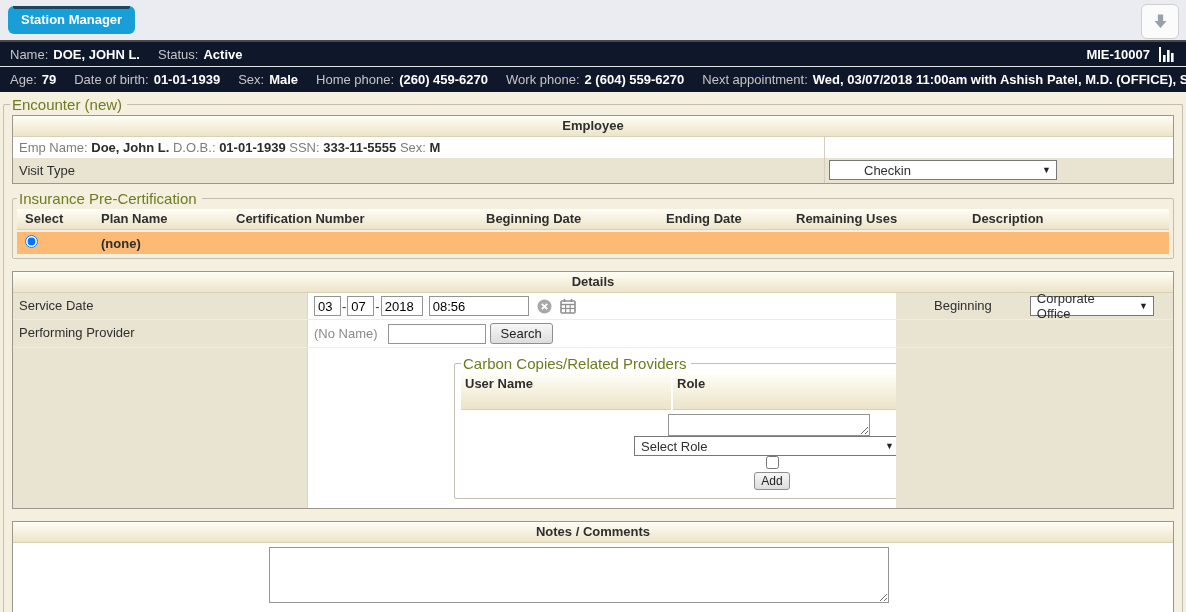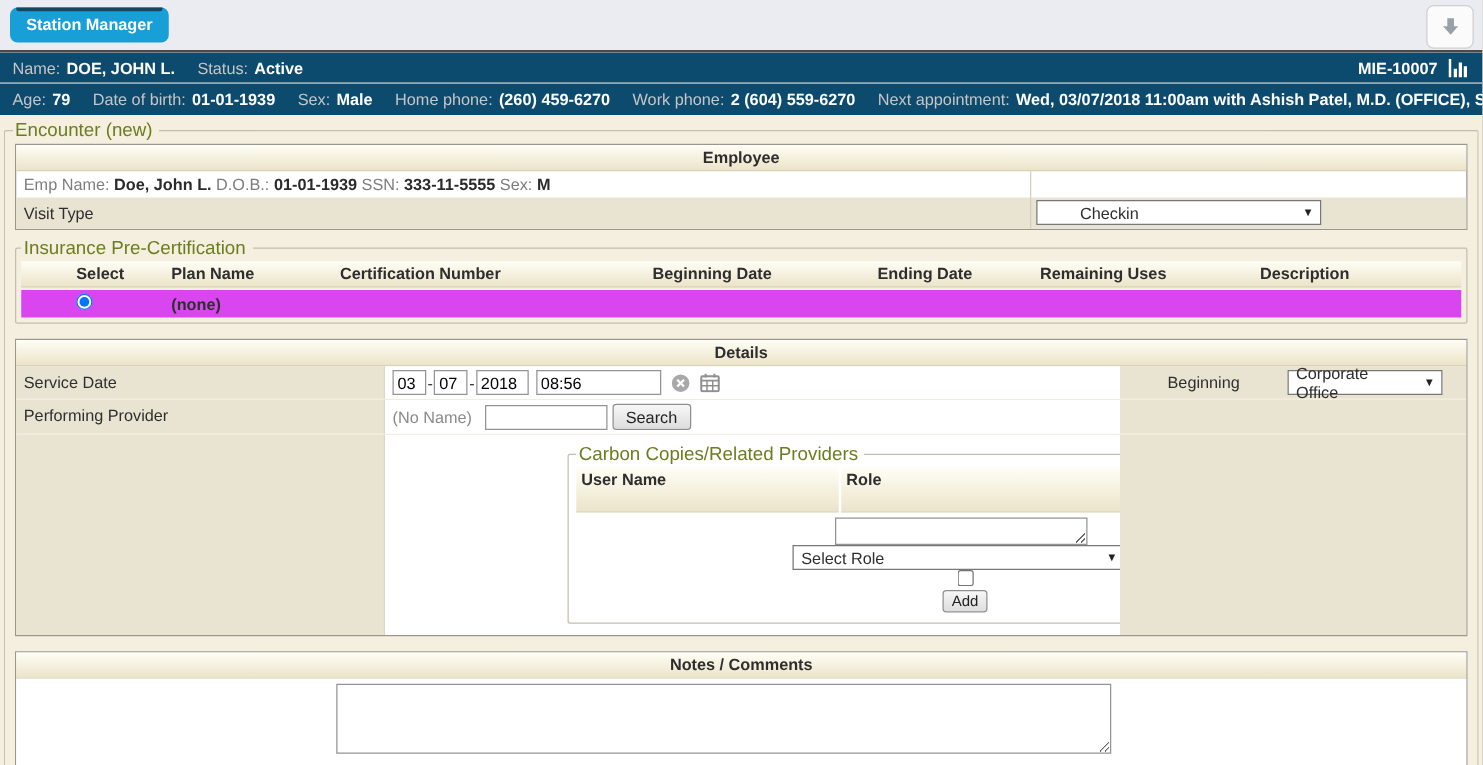--- a/index.html
+++ b/index.html
@@ -23,21 +23,21 @@
     content:""; position:absolute; top:0; left:5px; right:5px; height:3px;
     background:#17465f; border-radius:0 0 2px 2px;
   }
   .collapse-btn {
     position:absolute; right:7px; top:4px; width:38px; height:35px;
     background:#fbfbfc; border:1px solid #cfcfcf; border-radius:6px;
     display:flex; align-items:center; justify-content:center; cursor:pointer;
   }
 
   
-  .darkbar { height:25px; background:#0c4a6e; display:flex; align-items:center; padding:0 10px; white-space:nowrap; }
+  .darkbar { height:25px; background:#0f172a; display:flex; align-items:center; padding:0 10px; white-space:nowrap; }
   .darkbar.first { border-bottom:1px solid #e4e4e4; }
   .darkbar .lbl { color:#c6c6c6; margin-right:5px; }
   .darkbar .val { color:#ffffff; font-weight:bold; margin-right:18px; }
   .darkbar .spacer { flex:1; }
   .darkbar .pid { color:#fff; font-weight:bold; margin-right:8px; }
 
   
   .main { padding:2px 2px 0; }
   fieldset { border:1px solid #c2bfb1; border-radius:2px; }
   fieldset.enc { margin:2px 1px 0; padding:2px 6px 10px; border-bottom:none; height:520px; }
@@ -62,22 +62,22 @@
   .sel {
     background:#fff; border:1px solid #777; height:20px;
     display:inline-flex; align-items:center; justify-content:space-between;
     padding:0 5px 0 6px; cursor:pointer; vertical-align:middle;
   }
   .sel .caret { font-size:9px; color:#222; margin-left:8px; }
 
   
   fieldset.ins { margin:6px 2px 0; padding:2px 4px 4px; }
   .ins-header { display:flex; font-weight:bold; background:linear-gradient(#fffef6,#ece4c9); border-bottom:1px solid #d8d1b6; padding:2px 0 3px; }
-  .ins-row { display:flex; background:#d946ef; margin-top:2px; align-items:center; height:22px; }
-  .c-select{ width:84px; padding-left:8px;margin-left:36px; }
+  .ins-row { display:flex; background:#fdba74; margin-top:2px; align-items:center; height:22px; }
+  .c-select{ width:84px; padding-left:8px; }
   .c-plan{ width:135px; }
   .c-cert{ width:250px; }
   .c-begin{ width:180px; }
   .c-end{ width:130px; }
   .c-rem{ width:176px; }
   .c-desc{ flex:1; }
 
   
   .details { margin-top:12px; }
   .d-row { display:flex; border-bottom:1px solid #f0ece0; }

